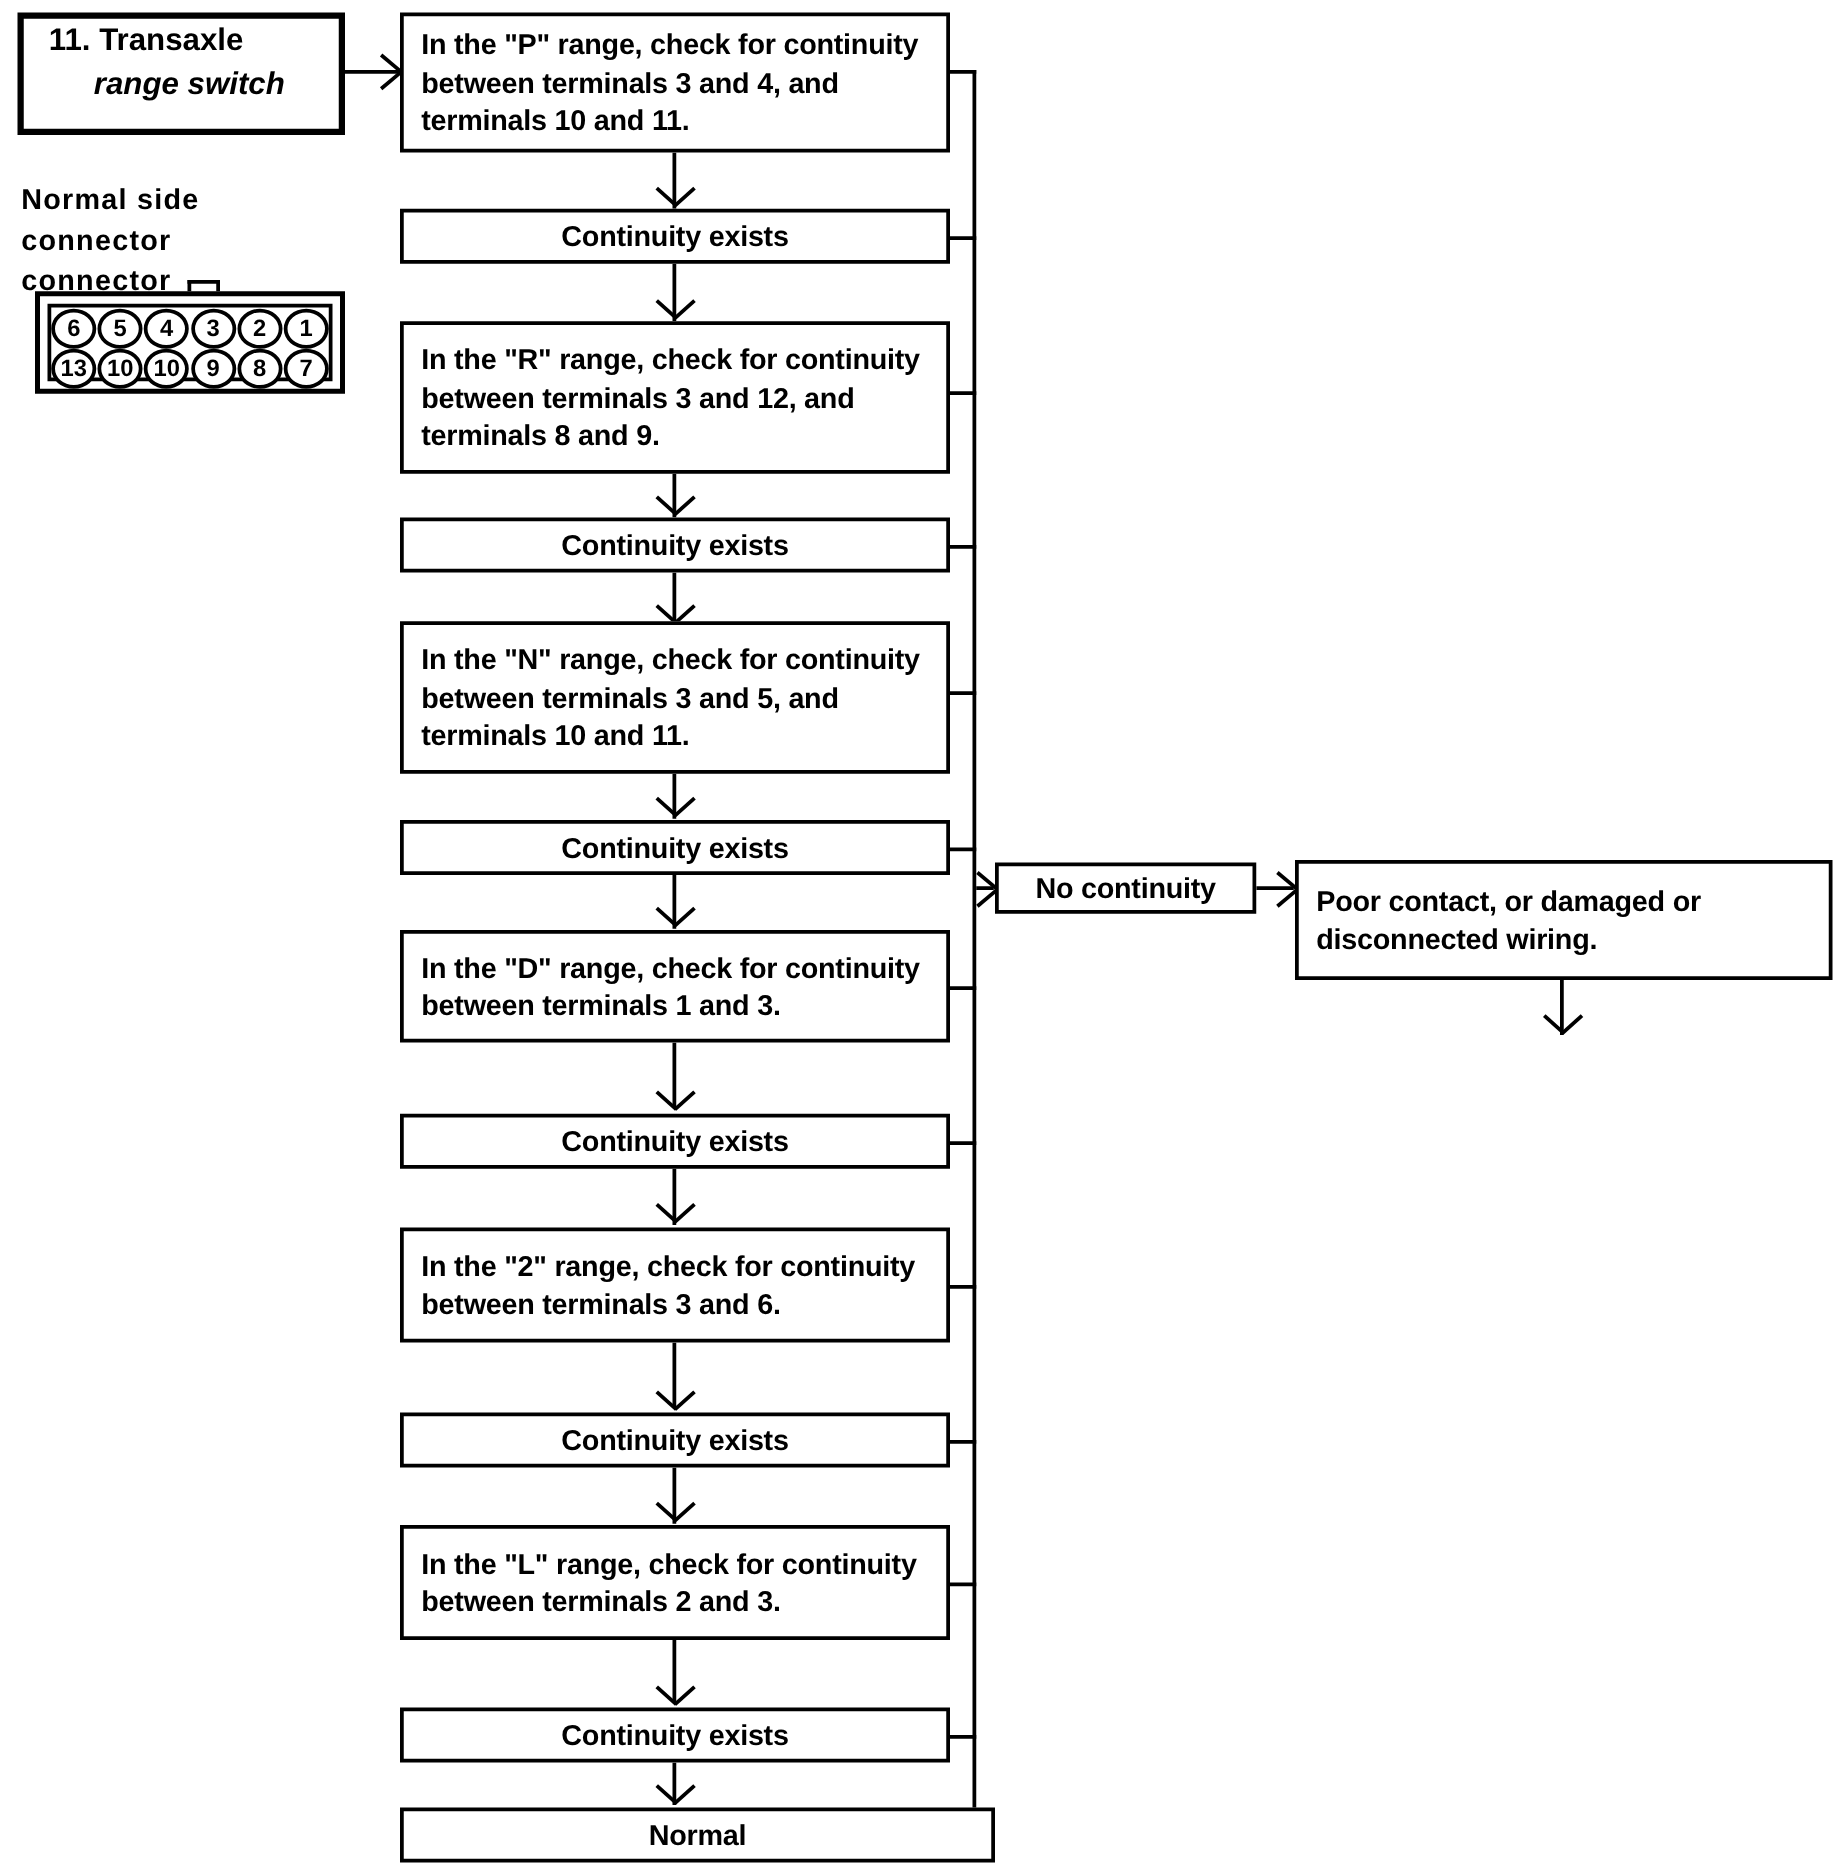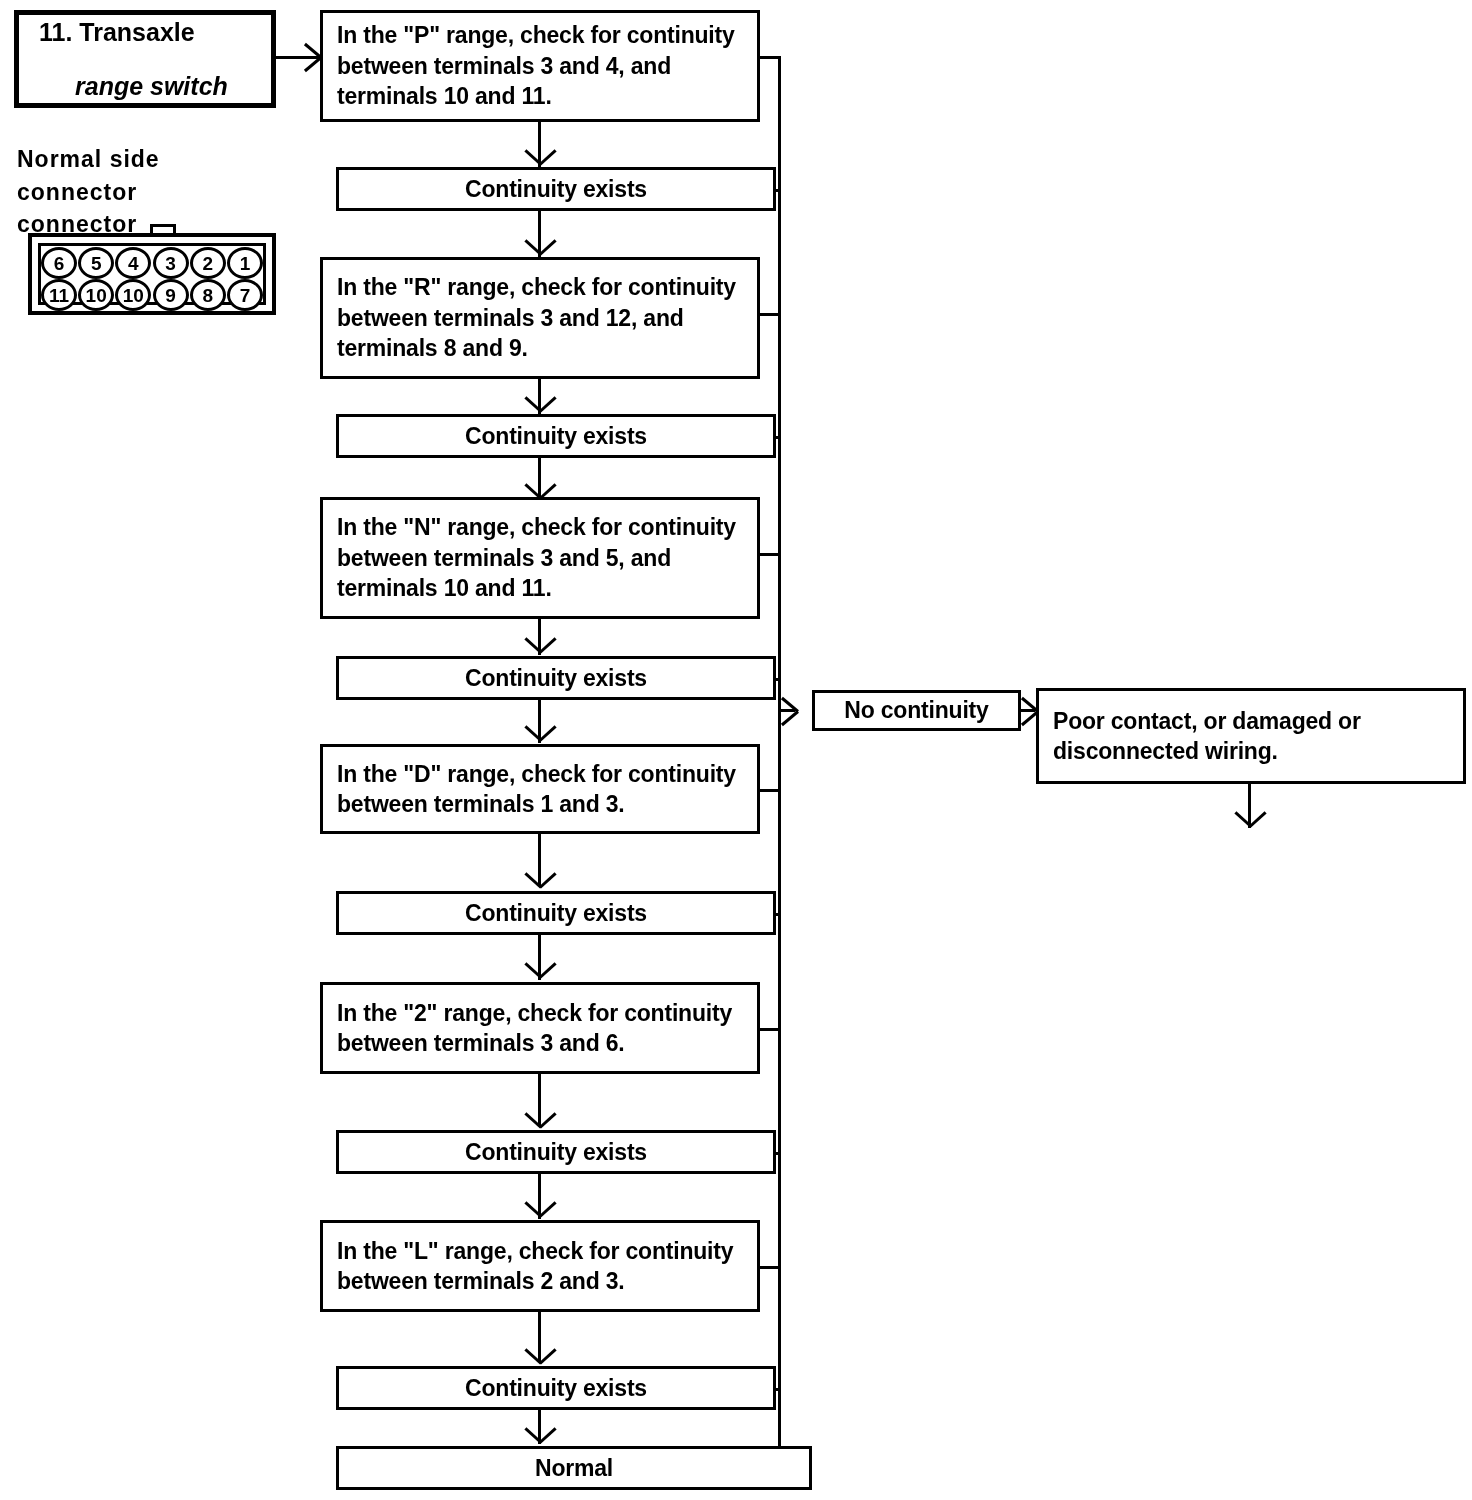--- a/index.html
+++ b/index.html
@@ -26,34 +26,34 @@
     background: #fff;
     display: flex;
     align-items: center;
     font-size: 23px;
     font-weight: bold;
     line-height: 1.32;
     letter-spacing: -0.2px;
     z-index: 3;
   }
   .box.left   { justify-content: flex-start; padding-left: 14px; padding-right: 8px; }
-  .box.center { justify-content: center; text-align: center; margin-left: 16px; }
+  .box.center { justify-content: center; text-align: center; }
 
   .header-box {
     position: absolute;
     box-sizing: border-box;
     border: 5px solid #000;
     background: #fff;
     z-index: 4;
     font-size: 25px;
     font-weight: bold;
     line-height: 1.38;
     display: flex;
     flex-direction: column;
-    justify-content: space-between;
+    justify-content: flex-start;
     padding-left: 20px;
   }
   .header-line2 { padding-left: 36px; font-style: italic; }
 
   
   .caption {
     position: absolute;
     font-size: 23px;
     font-weight: bold;
     line-height: 1.42;
@@ -165,21 +165,21 @@
     <div class="connector-inner" style="left:6px; top:6px; right:6px; bottom:6px;">
       <div class="pin-row" style="top:1px;">
         <div class="pin">6</div>
         <div class="pin">5</div>
         <div class="pin">4</div>
         <div class="pin">3</div>
         <div class="pin">2</div>
         <div class="pin">1</div>
       </div>
       <div class="pin-row" style="top:33px;">
-        <div class="pin">11</div>
+        <div class="pin">13</div>
         <div class="pin">10</div>
         <div class="pin">10</div>
         <div class="pin">9</div>
         <div class="pin">8</div>
         <div class="pin">7</div>
       </div>
     </div>
   </div>
 
   <div class="vline" style="left:778px; top:56px; height:1418px;"></div>

